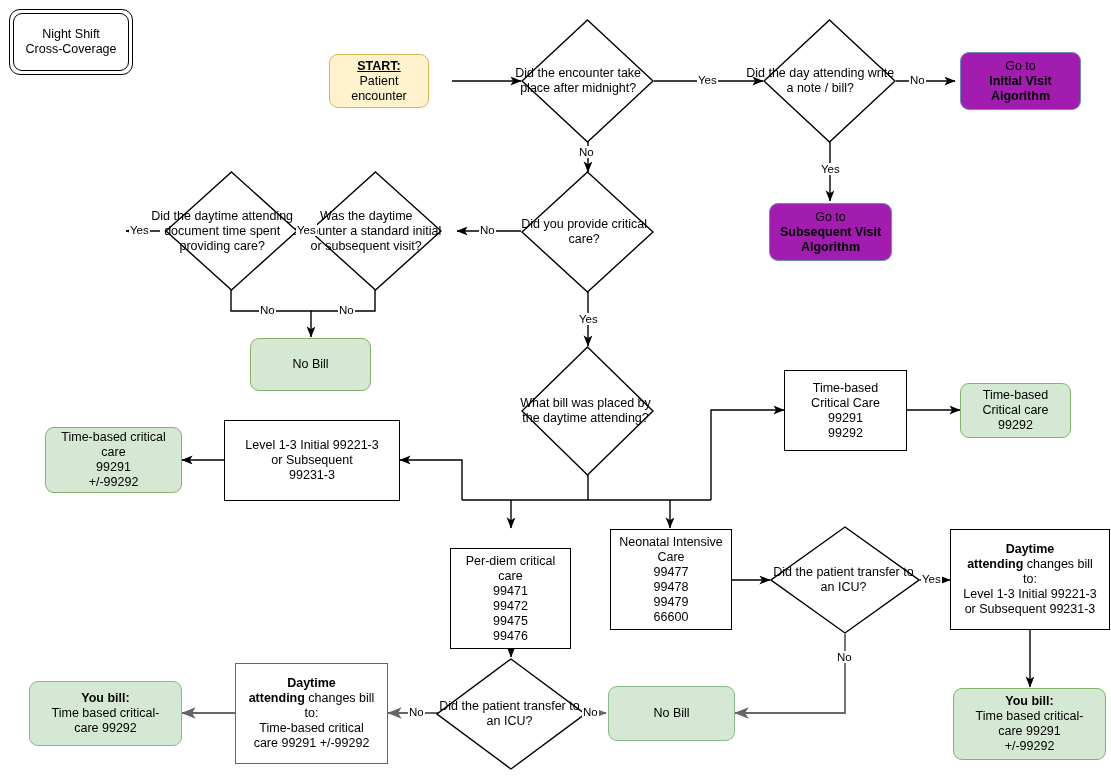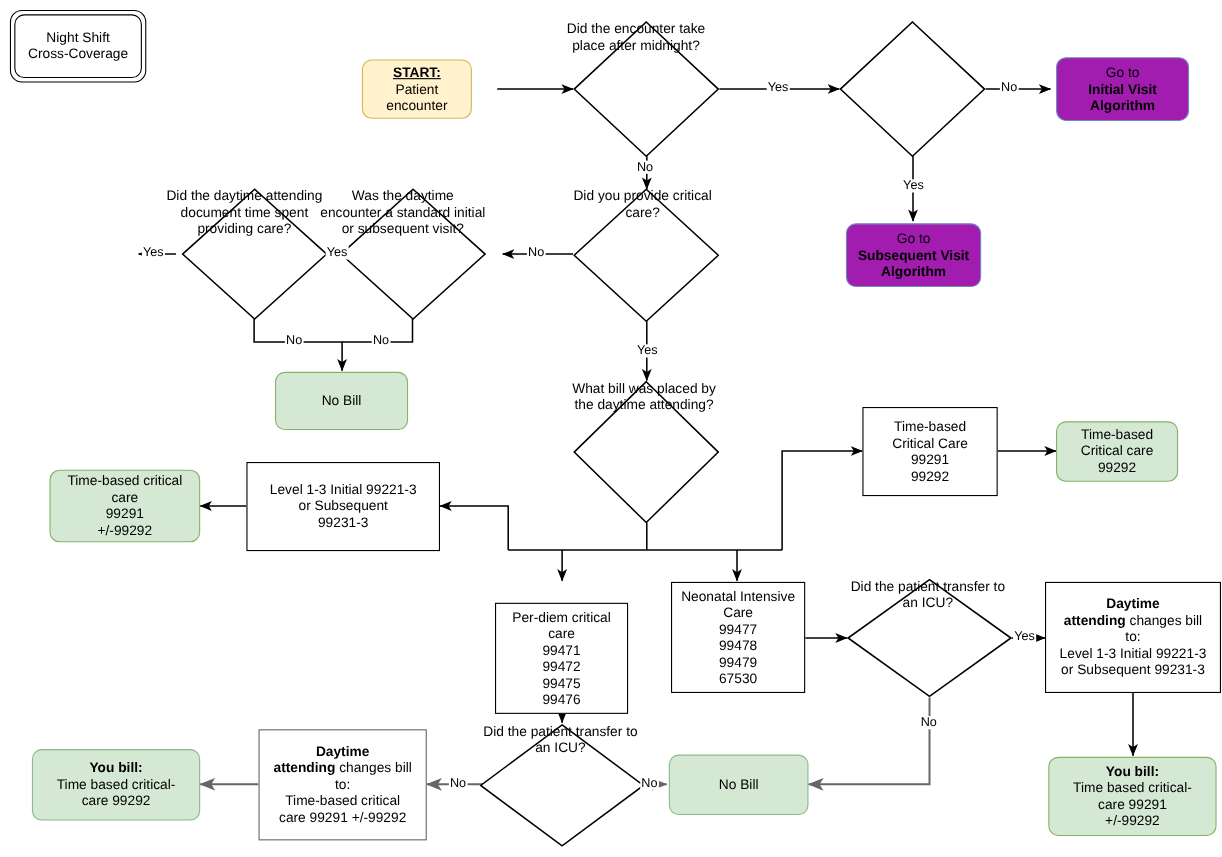--- a/index.html
+++ b/index.html
@@ -78,21 +78,21 @@
     position: absolute;
     left: 3px; top: 3px; right: 3px; bottom: 3px;
     border: 1.5px solid #000000;
     border-radius: 9px;
     pointer-events: none;
   }
   
   .diamond {
     position: absolute;
     display: flex;
-    align-items: flex-start;
+    align-items: center;
     justify-content: center;
     z-index: 2;
   }
   .diamond .dshape {
     position: absolute;
     left: 0; top: 0;
     width: 100%; height: 100%;
   }
   .diamond .dlabel {
     position: relative;
@@ -207,20 +207,21 @@
     <svg class="dshape" viewBox="0 0 133 124" preserveAspectRatio="none">
       <polygon points="66.5,1 132,62 66.5,123 1,62" fill="#ffffff" stroke="#000000" stroke-width="1.4"></polygon>
     </svg>
     <div class="dlabel">Did the encounter take place after midnight?</div>
   </div>
 
   <div class="diamond" style="left:763px; top:19px; width:133px; height:124px;">
     <svg class="dshape" viewBox="0 0 133 124" preserveAspectRatio="none">
       <polygon points="66.5,1 132,62 66.5,123 1,62" fill="#ffffff" stroke="#000000" stroke-width="1.4"></polygon>
     </svg>
+    <div class="dlabel">Did the day attending write a note / bill?</div>
   </div>
 
   <div class="node round blue" style="left:960px; top:52px; width:121px; height:58px;">
     <div class="txt">
       <span>Go to</span><br>
       <span class="b">Initial Visit</span><br>
       <span class="b">Algorithm</span>
     </div>
   </div>
 
@@ -312,21 +313,21 @@
     </div>
   </div>
 
   <div class="node rect" style="left:610px; top:529px; width:122px; height:101px;">
     <div class="txt">
       <span>Neonatal Intensive</span><br>
       <span>Care</span><br>
       <span>99477</span><br>
       <span>99478</span><br>
       <span>99479</span><br>
-      <span>67530</span>
+      <span>66600</span>
     </div>
   </div>
 
   <div class="diamond" style="left:770px; top:526px; width:150px; height:108px;">
     <svg class="dshape" viewBox="0 0 150 108" preserveAspectRatio="none">
       <polygon points="75,1 149,54 75,107 1,54" fill="#ffffff" stroke="#000000" stroke-width="1.4"></polygon>
     </svg>
     <div class="dlabel" style="width:104%;margin-left:-2%;">Did the patient transfer to an ICU?</div>
   </div>
 

